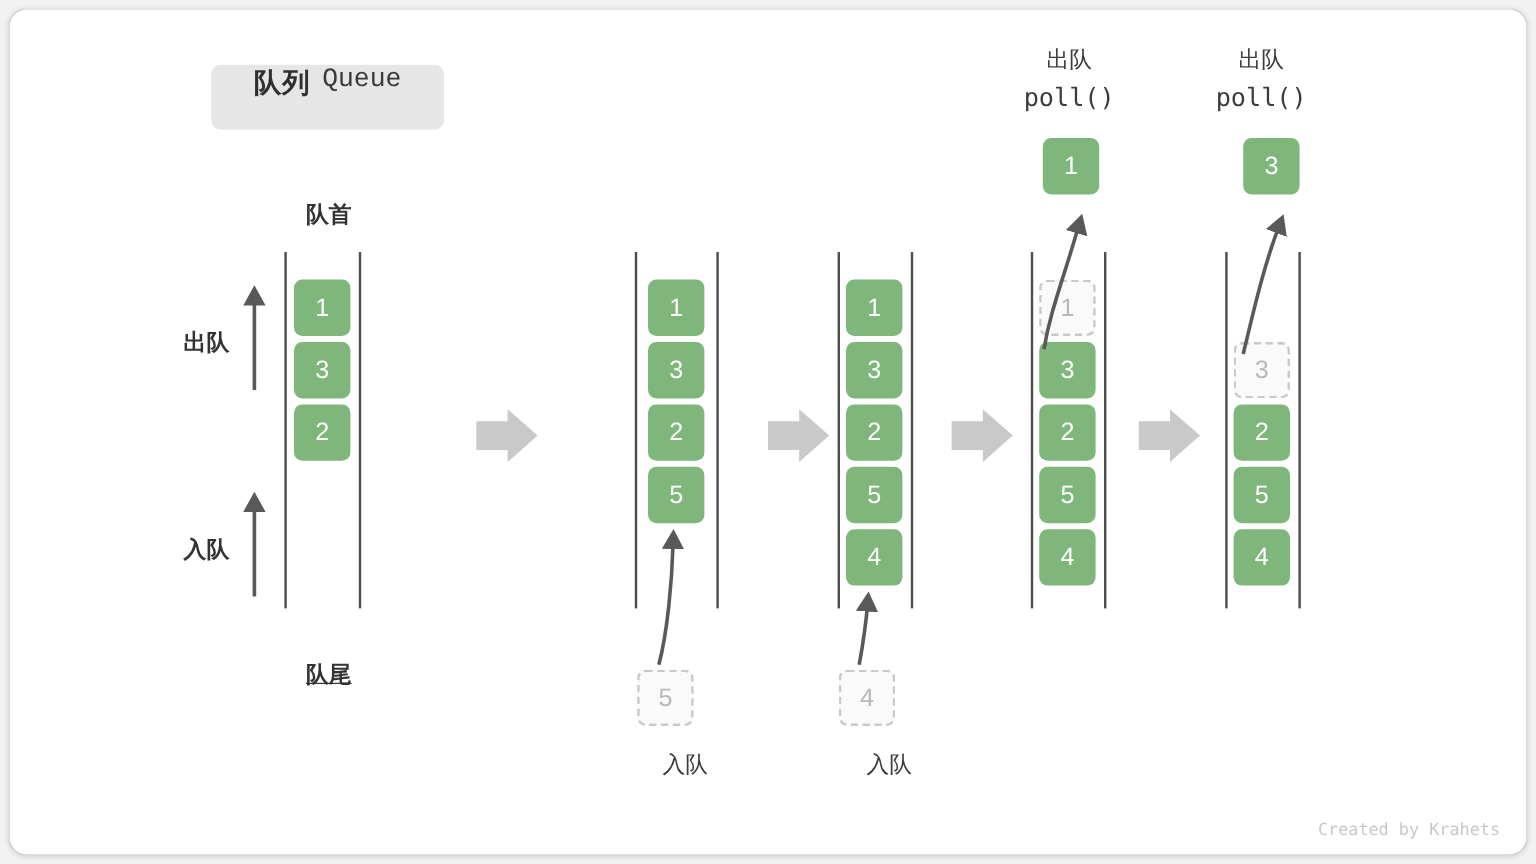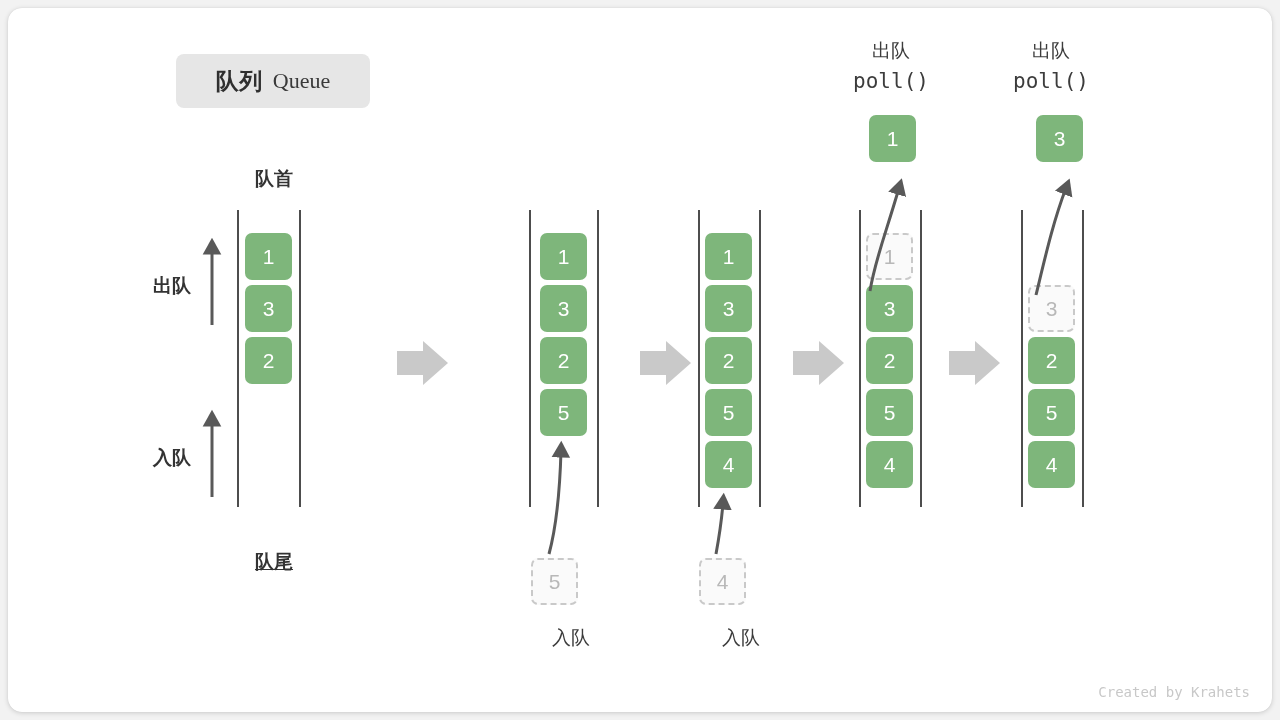--- a/index.html
+++ b/index.html
@@ -19,29 +19,29 @@
     overflow: hidden;
   }
   .abs { position: absolute; }
 
   
   #title-badge {
     left: 168px; top: 46px;
     width: 194px; height: 54px;
     background: #e6e6e6;
     border-radius: 8px;
-    display: flex; align-items: center; justify-content: center;
+    display: flex; justify-content: center;
     gap: 10px;
   }
   #title-badge .cn {
     font-size: 23px; font-weight: bold; color: #2f2f2f;
     letter-spacing: 0.5px;
   }
   #title-badge .en {
-    font-family: Liberation Serif, serif;
+    font-family: Liberation Mono, monospace;
     font-size: 22px; color: #3a3a3a;
   }
 
   
   .hdr-label {
     font-size: 19px; font-weight: bold; color: #333333;
     text-align: center; white-space: nowrap;
   }
   .side-label {
     font-size: 19px; font-weight: bold; color: #333333;

